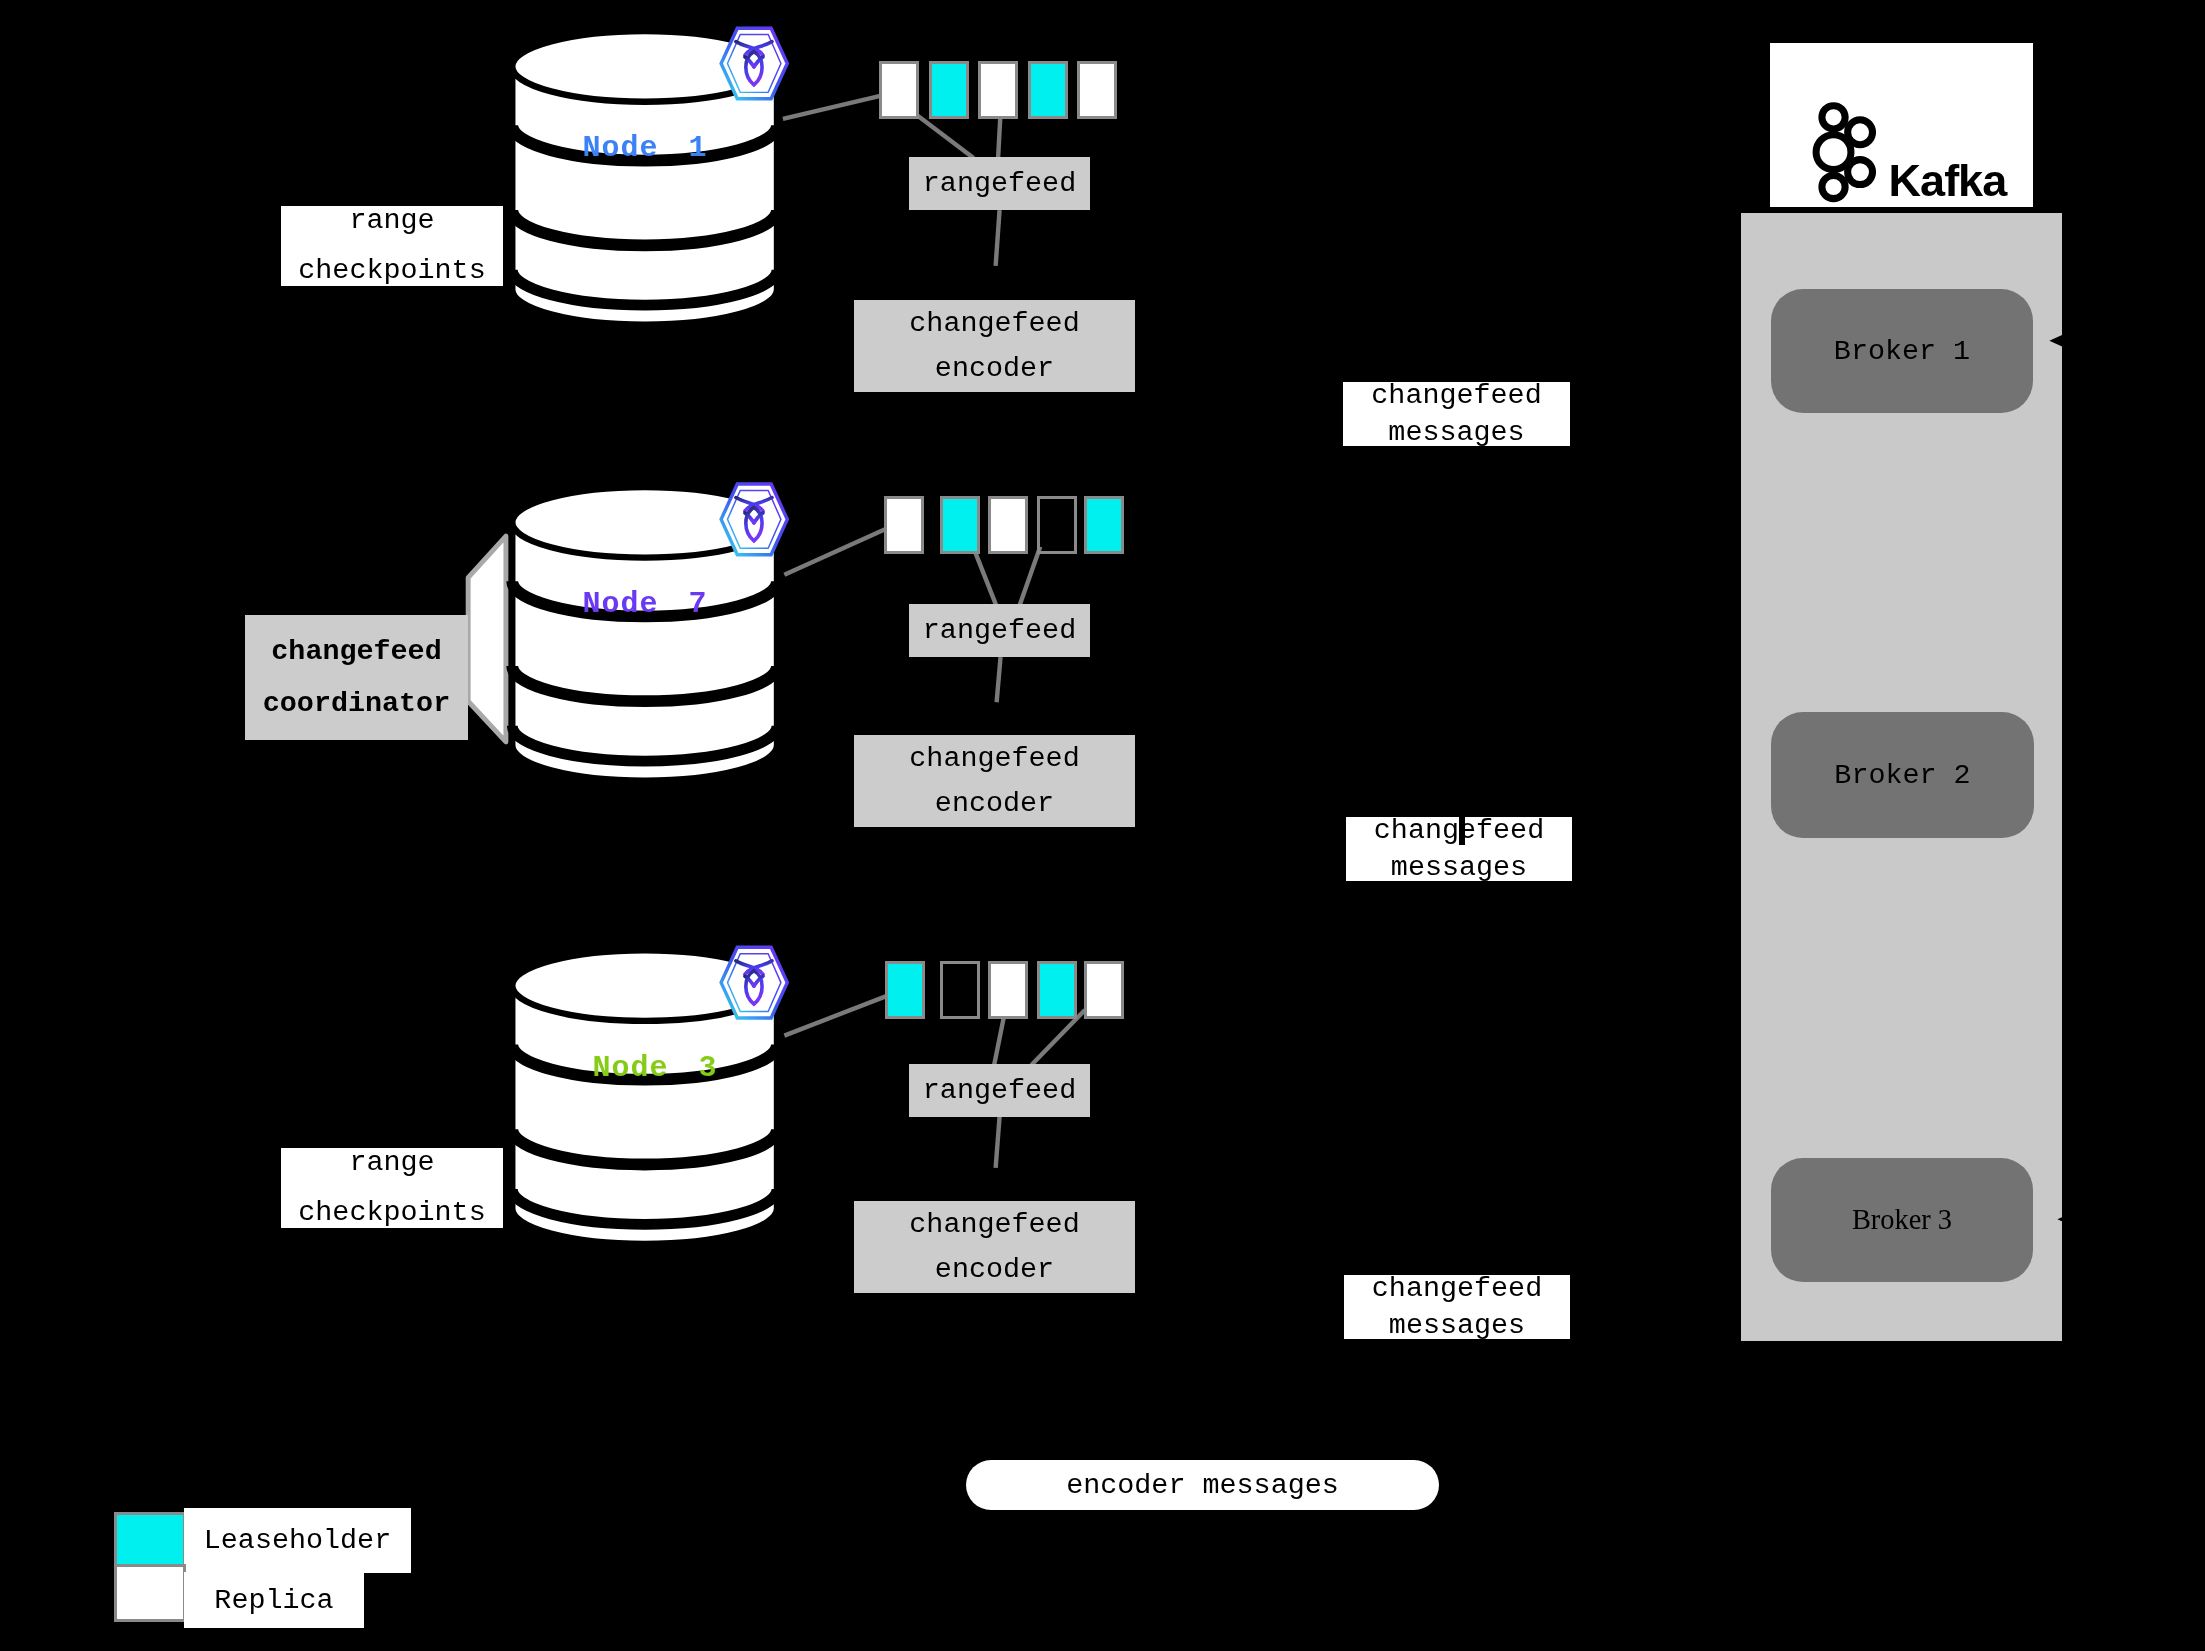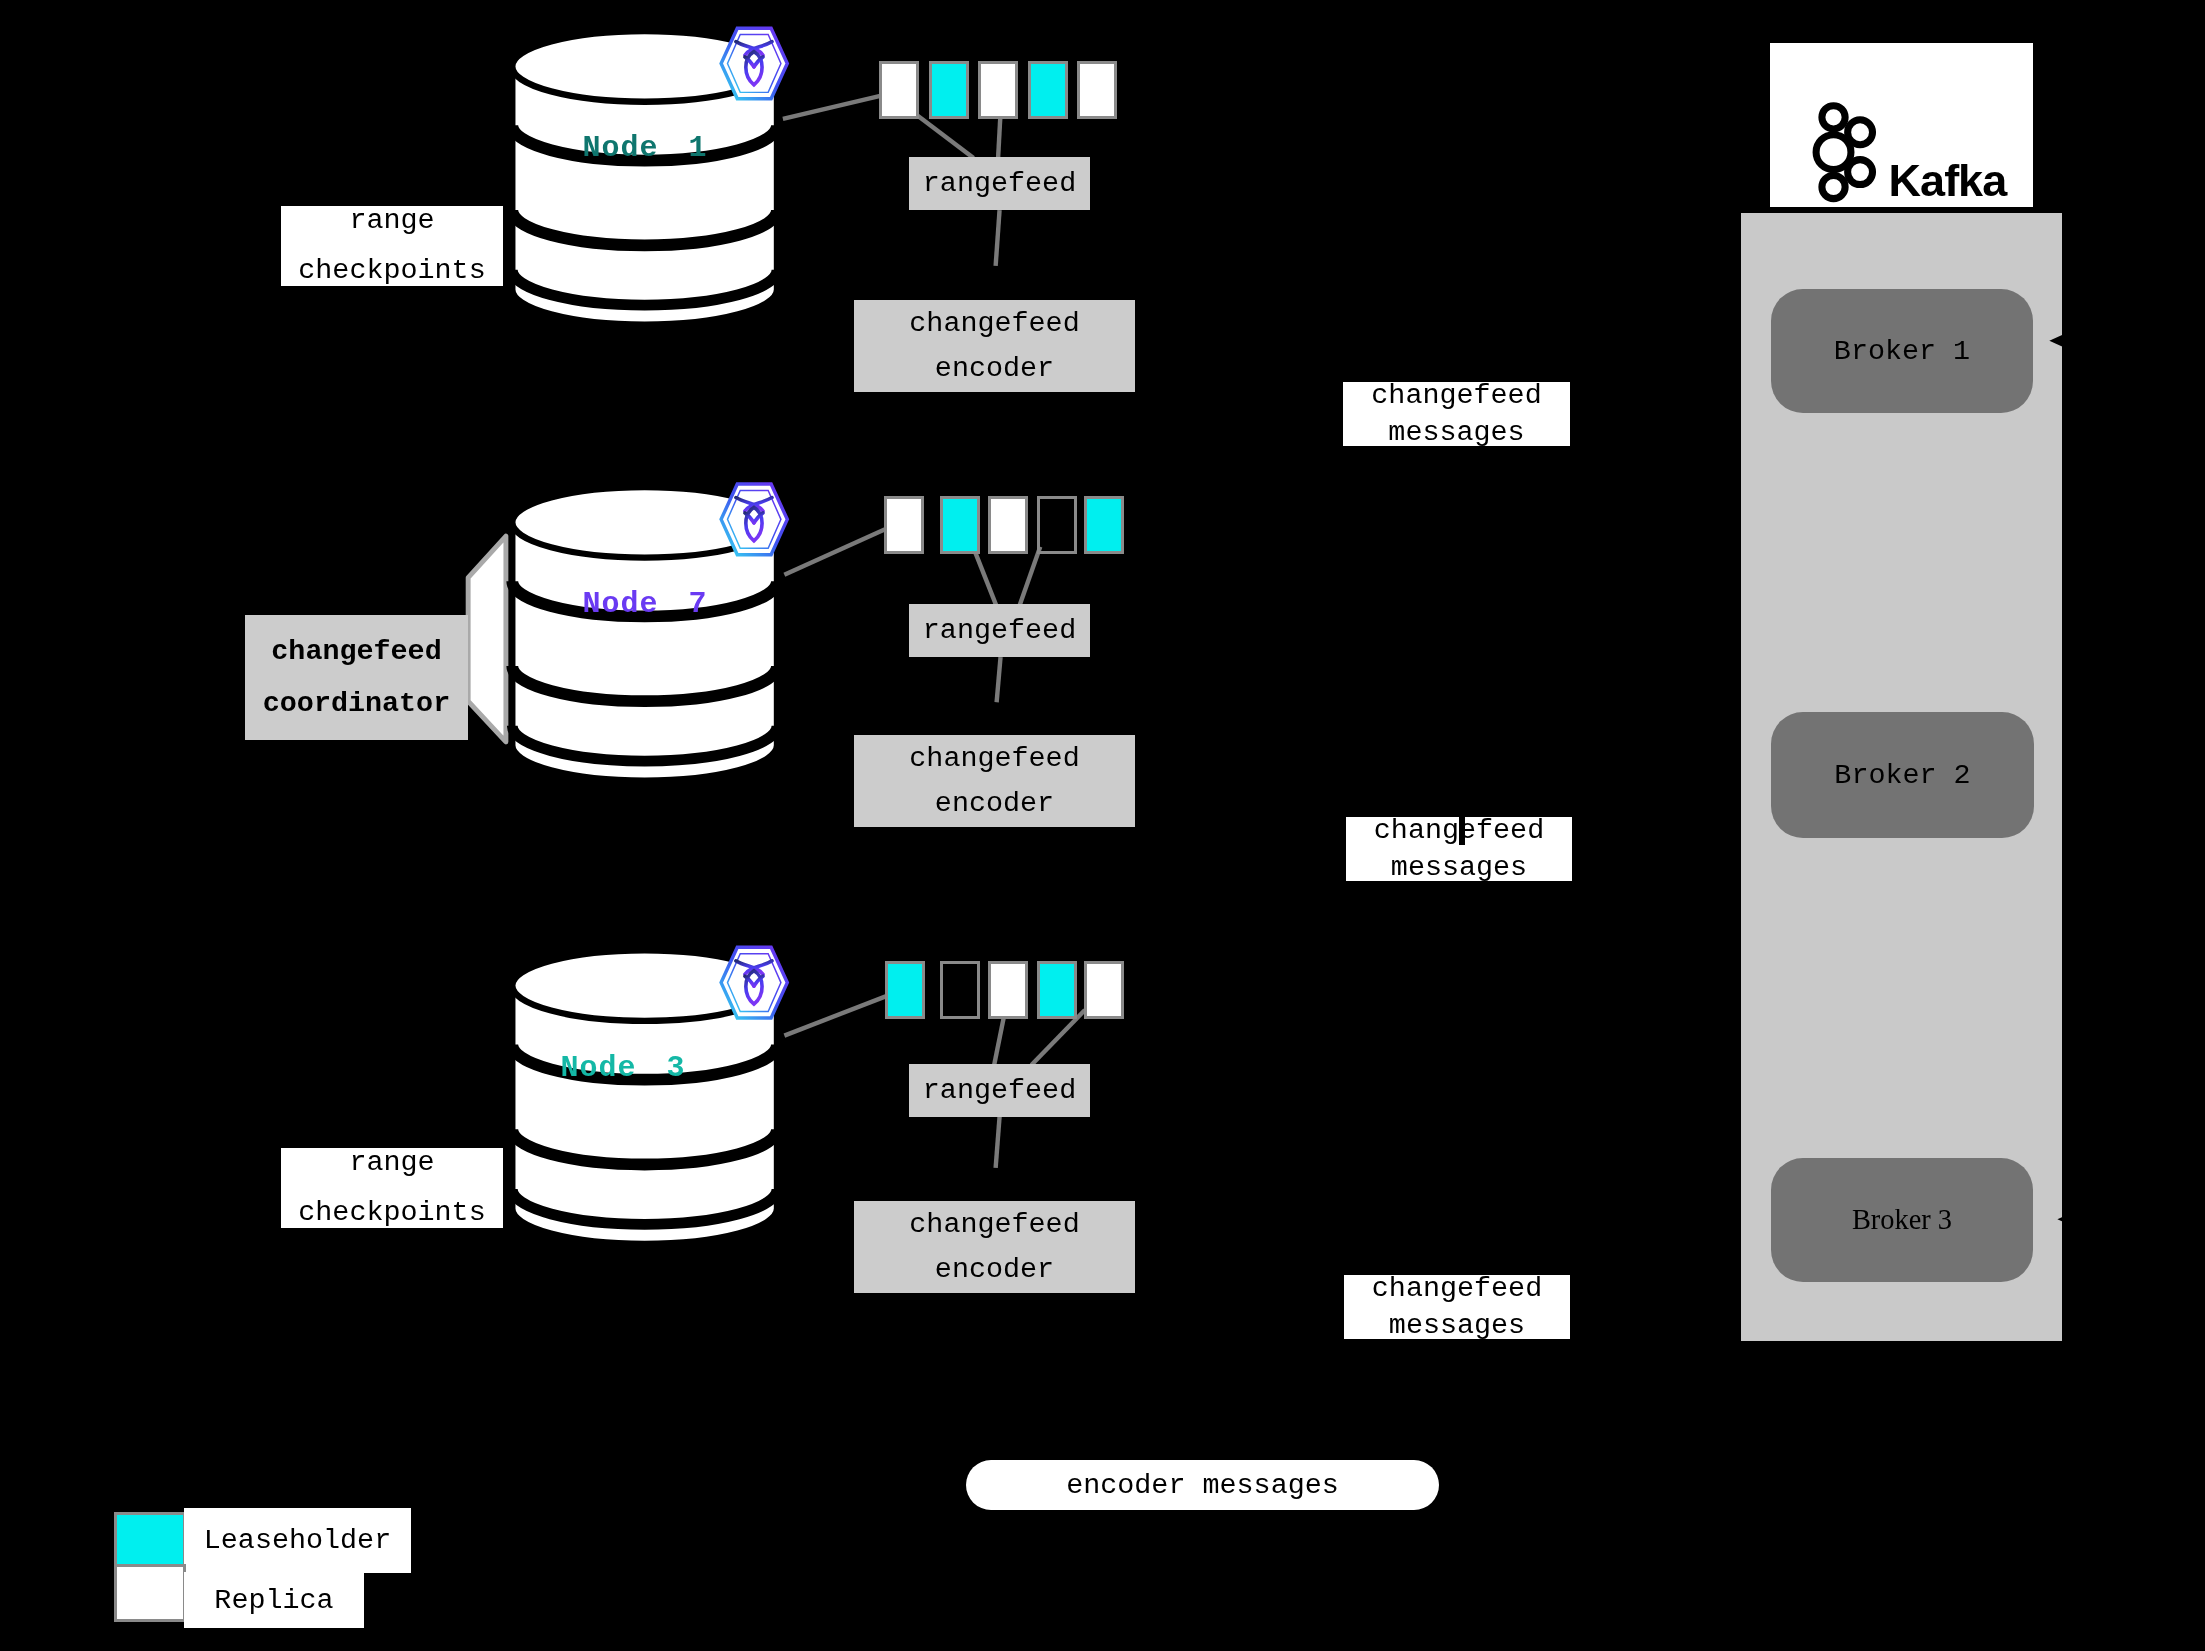--- a/index.html
+++ b/index.html
@@ -158,23 +158,23 @@
     <span>Broker 3</span>
   </div>
 
   <svg class="abs" style="left:2044px;top:328px;z-index:4;" width="34" height="24.5" viewBox="0 0 70 50">
     <polygon points="11,26 44,11 44,41" fill="#000"></polygon>
   </svg>
   <svg class="abs" style="left:2054px;top:1207px;z-index:4;" width="29" height="24.5" viewBox="0 0 60 50">
     <polygon points="7,25 36,12 36,38" fill="#000"></polygon>
   </svg>
 
-  <div class="node-label" style="left: 542px; top: 131px; color: #0f766e;">Node 1</div>
+  <div class="node-label" style="left: 542px; top: 131px; color: #3b82f6;">Node 1</div>
   <div class="node-label" style="left: 542px; top: 587px; color: rgb(106, 58, 242);">Node 7</div>
-  <div class="node-label" style="left: 520px; top: 1051px; color: #14b8a6;">Node 3</div>
+  <div class="node-label" style="left: 552px; top: 1051px; color: #84cc16;">Node 3</div>
 
   <div class="abs whitebox two-line lh-rc" style="left:281px;top:172px;width:222px;height:80px;">
     <span>range</span>
     <span>checkpoints</span>
   </div>
   <div class="abs whitebox two-line lh-rc" style="left:281px;top:1114px;width:222px;height:80px;">
     <span>range</span>
     <span>checkpoints</span>
   </div>
 

